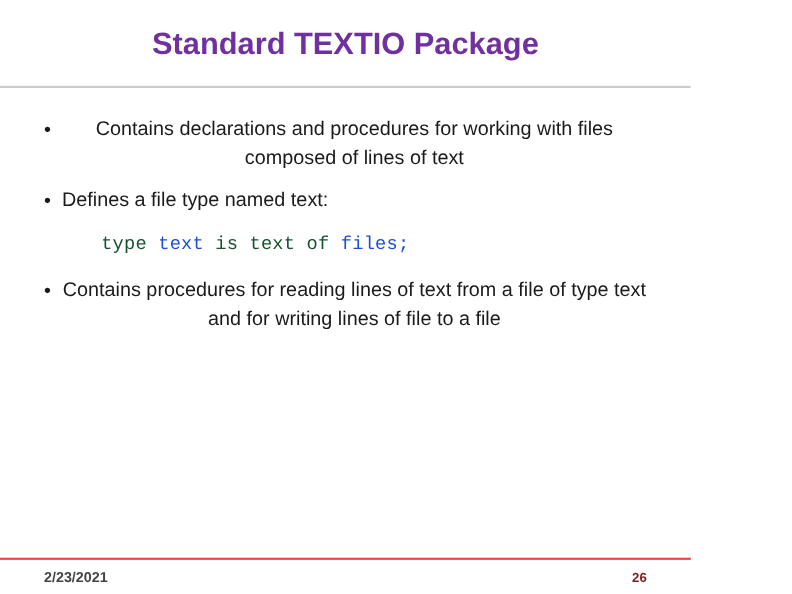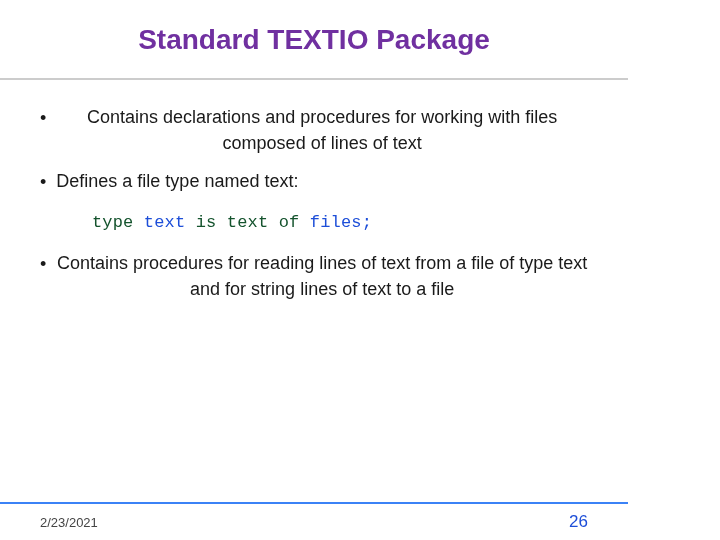--- a/index.html
+++ b/index.html
@@ -83,35 +83,36 @@
       font-family: Liberation Mono, monospace;
       margin-top: 41px;
     }
 
     .code-plain {
       color: #1d4ed8;
       font-family: 'Courier New', Courier, monospace;
     }
 
     .footer {
-      border-top: 2px solid #3b82f6;
+      border-top: 2px solid #ef4444;
       padding: 8px 40px;
       display: flex;
       justify-content: space-between;
       align-items: center;
+      font-weight: bold;
     }
 
     .footer-date {
       font-size: 13px;
       color: #444444;
     }
 
     .footer-page {
-      font-size: 17px;
-      color: #1d4ed8;
+      font-size: 12px;
+      color: #7f1d1d;
     }
   </style>
 </head>
 <body>
 
 <div class="slide">
 
   <div class="header">
     <div class="title">Standard TEXTIO Package</div>
   </div>
@@ -127,21 +128,21 @@
       <span class="bullet-dot">•</span>
       <span class="bullet-text">Defines a file type named text:</span>
     </div>
 
     <div class="code-line">
       <span class="code-keyword">type</span><span class="code-plain"> text </span><span class="code-keyword">is</span><span class="code-plain"> </span><span class="code-keyword">text</span><span class="code-plain"> </span><span class="code-keyword">of</span><span class="code-plain"> files;</span>
     </div>
 
     <div class="bullet-item">
       <span class="bullet-dot">•</span>
-      <span class="bullet-text">Contains procedures for reading lines of text from a file of type text and for string lines of text to a file</span>
+      <span class="bullet-text">Contains procedures for reading lines of text from a file of type text and for writing lines of file to a file</span>
     </div>
 
   </div>
 
   <div class="footer">
     <span class="footer-date">2/23/2021</span>
     <span class="footer-page">26</span>
   </div>
 
 </div>

